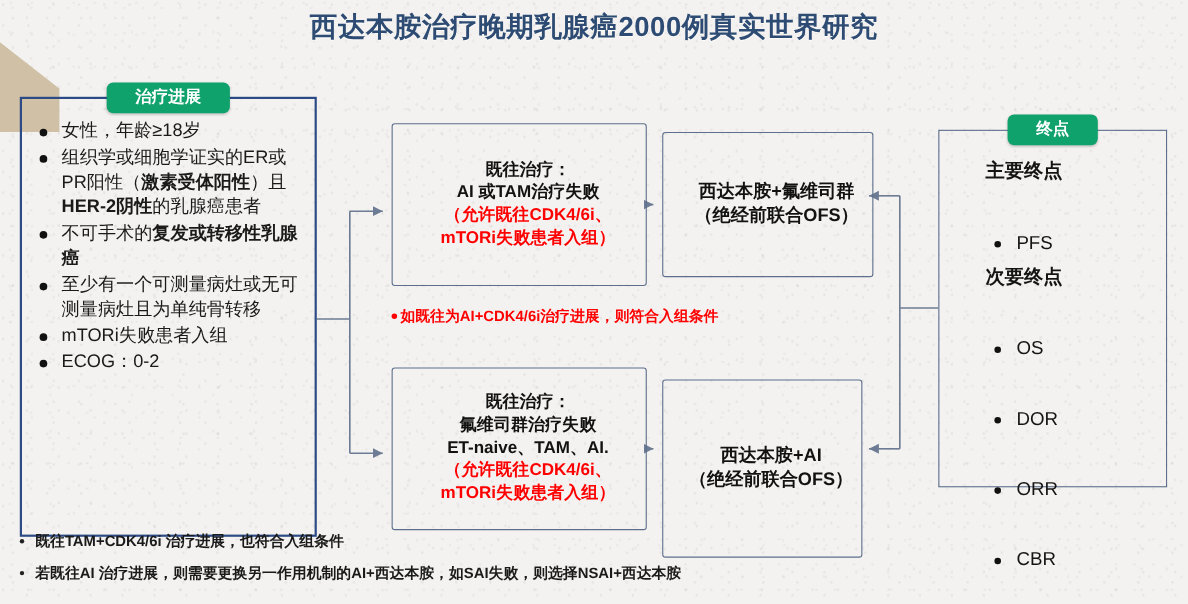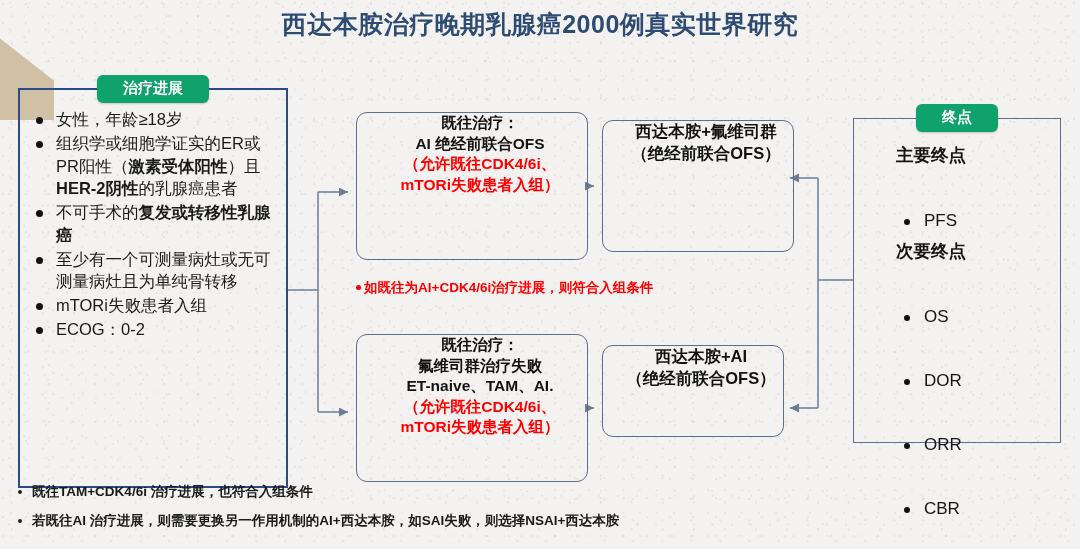--- a/index.html
+++ b/index.html
@@ -103,37 +103,38 @@
     background: #111;
     border-radius: 50%;
   }
   .b { font-weight: bold; }
 
   
   .flowbox {
     position: absolute;
     box-sizing: border-box;
     border: 1.6px solid #5d6f8c;
-    border-radius: 11px;
+    border-radius: 3px;
     display: flex;
     flex-direction: column;
     align-items: center;
+    justify-content: center;
     text-align: center;
     font-weight: bold;
     color: #121212;
     background: transparent;
     padding-left: 16px;
   }
   .flowbox .ln { line-height: 1.33; white-space: nowrap; }
   .red { color: #ff0000; }
 
   #prior-top   { left: 356px; top: 112px; width: 232px; height: 148px; font-size: 15.5px; }
   #prior-bot   { left: 356px; top: 334px; width: 232px; height: 148px; font-size: 15.5px; }
   #arm-top     { left: 602px; top: 120px; width: 192px; height: 132px; font-size: 16.5px; }
-  #arm-bot     { left: 602px; top: 345px; width: 182px; height: 92px; font-size: 16.5px; }
+  #arm-bot     { left: 602px; top: 345px; width: 182px; height: 162px; font-size: 16.5px; }
 
   
   #endpoints {
     left: 853px; top: 118px;
     width: 208px; height: 325px;
   }
   .ep-body {
     padding: 24px 0 0 42px;
     font-size: 17px;
     color: #141414;
@@ -254,21 +255,21 @@
       <li><span>组织学或细胞学证实的ER或PR阳性（</span><span class="b">激素受体阳性</span><span>）且</span><span class="b">HER-2阴性</span><span>的乳腺癌患者</span></li>
       <li><span>不可手术的</span><span class="b">复发或转移性乳腺癌</span></li>
       <li><span>至少有一个可测量病灶或无可测量病灶且为单纯骨转移</span></li>
       <li><span>mTORi失败患者入组</span></li>
       <li><span>ECOG：0-2</span></li>
     </ul>
 </div>
 
 <div id="prior-top" class="flowbox">
     <div class="ln">既往治疗：</div>
-    <div class="ln">AI 绝经前联合OFS</div>
+    <div class="ln">AI 或TAM治疗失败</div>
     <div class="ln red">（允许既往CDK4/6i、</div>
     <div class="ln red">mTORi失败患者入组）</div>
   </div>
 
 <div id="prior-bot" class="flowbox">
     <div class="ln">既往治疗：</div>
     <div class="ln">氟维司群治疗失败</div>
     <div class="ln">ET-naive、TAM、AI.</div>
     <div class="ln red">（允许既往CDK4/6i、</div>
     <div class="ln red">mTORi失败患者入组）</div>

